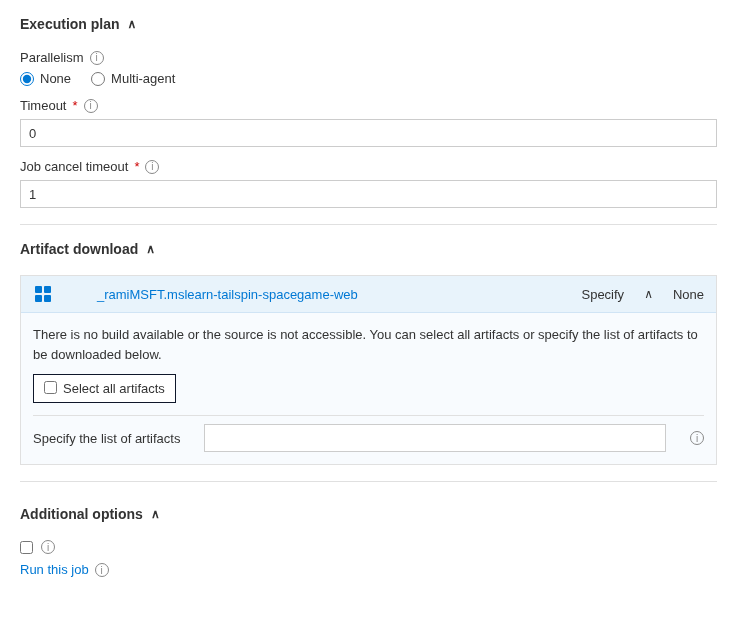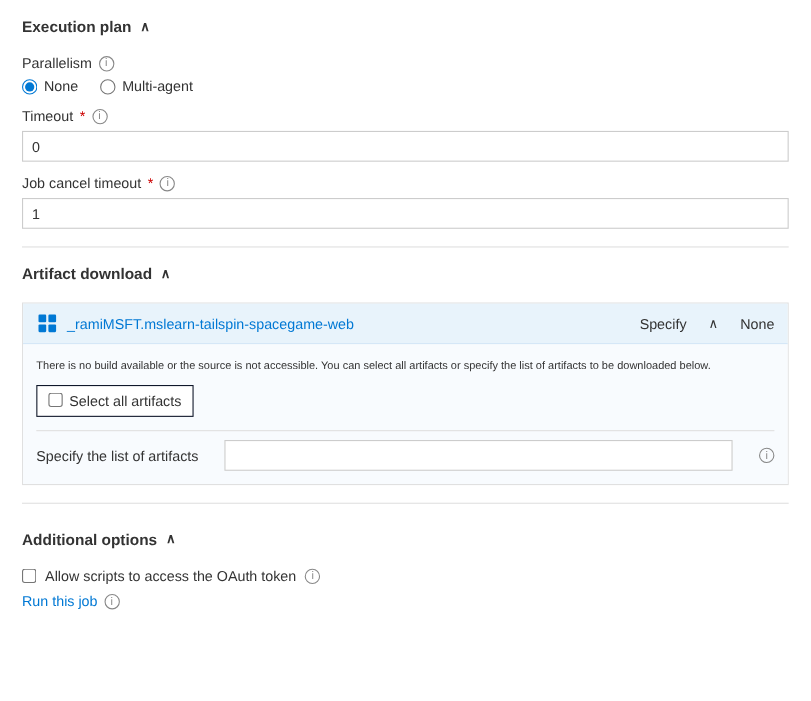--- a/index.html
+++ b/index.html
@@ -110,20 +110,21 @@
       height: 20px;
       margin-right: 8px;
       color: #0078d4;
       flex-shrink: 0;
     }
 
     .artifact-name {
       color: #0078d4;
       font-size: 13px;
       flex: 1;
+      margin-left: 36px;
     }
 
     .artifact-latest {
       color: #333;
       font-size: 13px;
       margin-right: 20px;
     }
 
     .artifact-chevron {
       color: #333;
@@ -135,21 +136,21 @@
       color: #333;
       font-size: 13px;
     }
 
     .artifact-body {
       padding: 12px;
       background: #f8fbfe;
     }
 
     .artifact-message {
-      font-size: 10px;
+      font-size: 13px;
       color: #333;
       margin-bottom: 10px;
       line-height: 1.5;
     }
 
     .select-all-container {
       display: flex;
       align-items: flex-start;
       border: 1px solid #0f172a;
       padding: 6px 10px;
@@ -300,21 +301,20 @@
 <hr class="section-divider">
 
 <div class="additional-options-section">
   <div class="section-header">
     <span>Additional options</span>
     <span class="chevron-icon">∧</span>
   </div>
 
   <div class="checkbox-row">
     <input type="checkbox" style="">
-    <span>Allow scripts to access the OAuth token</span>
     <span class="info-icon">i</span>
   </div>
 
   <div class="run-this-job">
     <a class="run-link">Run this job</a>
     <span class="info-icon">i</span>
   </div>
 </div>
 
 </body></html>

